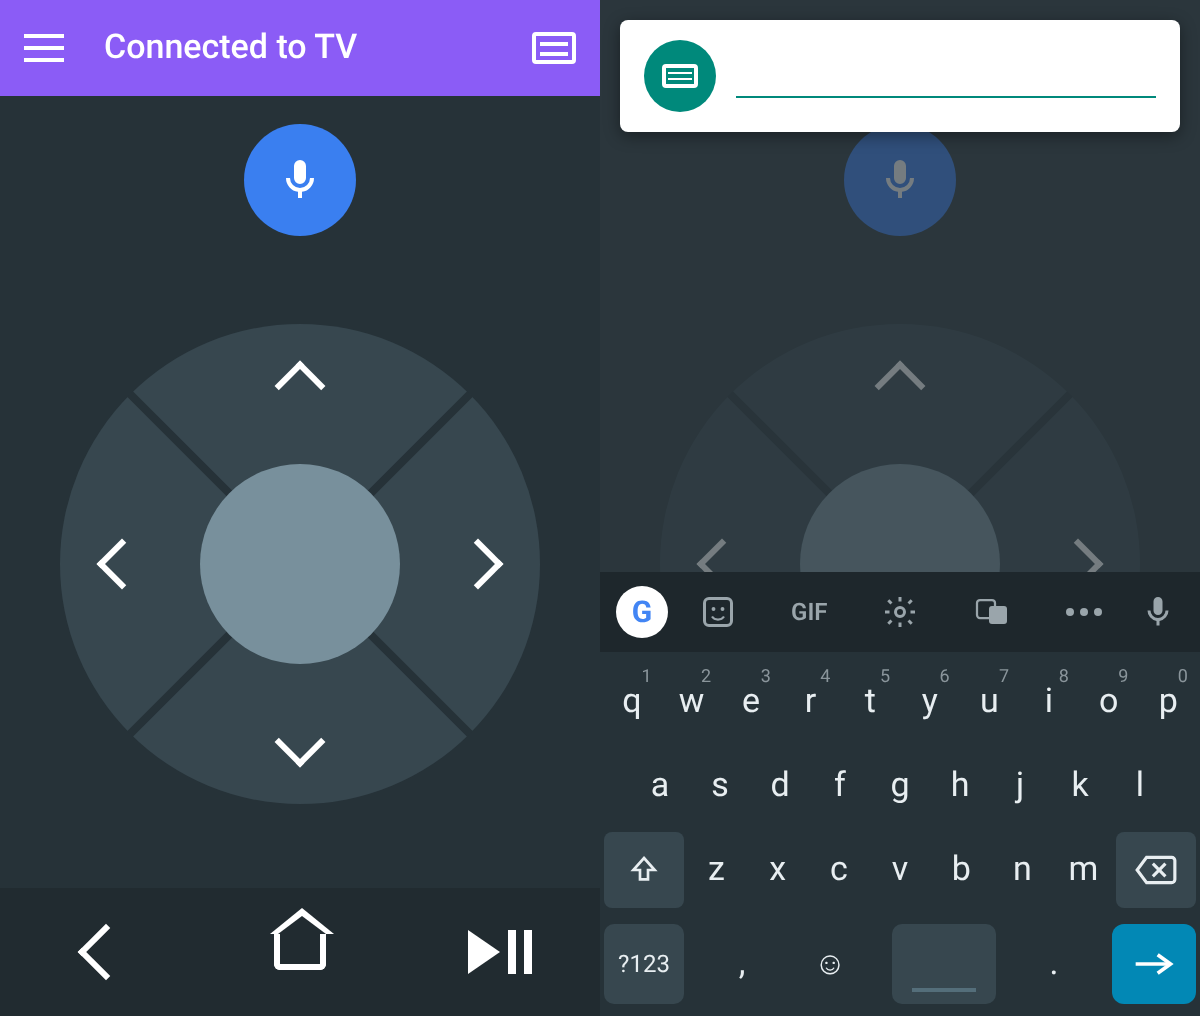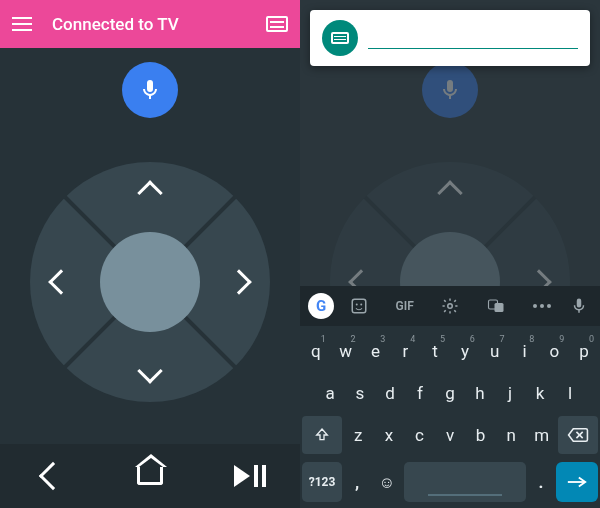--- a/index.html
+++ b/index.html
@@ -2,21 +2,21 @@
 <html><head>
 <meta charset="utf-8">
 <style>
   * { box-sizing: border-box; margin: 0; padding: 0; font-family: Roboto, Arial, sans-serif; }
   body { width: 600px; height: 508px; overflow: hidden; display: flex; background: #000; }
   .pane { position: relative; height: 508px; }
   .left { width: 300px; background: #263238; }
   .right { width: 300px; background: #2b363c; }
 
   
-  .topbar { height: 48px; background: #ec4899; display: flex; align-items: center; padding: 0 12px; color: #fff; }
+  .topbar { height: 48px; background: #8b5cf6; display: flex; align-items: center; padding: 0 12px; color: #fff; }
   .topbar .title { font-size: 17px; font-weight: 500; margin-left: 20px; flex: 1; }
   .hamburger { width: 20px; height: 14px; position: relative; }
   .hamburger span { position: absolute; left: 0; right: 0; height: 2px; background: #fff; }
   .hamburger span:nth-child(1){top:0;} .hamburger span:nth-child(2){top:6px;} .hamburger span:nth-child(3){top:12px;}
   .kbd-icon-box { width:22px; height:16px; border:2px solid #fff; border-radius:2px; display:flex; flex-direction:column; justify-content:space-around; padding:1px 2px; }
   .kbd-icon-box div{height:2px; background:#fff;}
 
   
   .mic-btn { width:56px; height:56px; border-radius:50%; background:#3a7ff0; position:absolute; top:62px; left:50%; transform:translateX(-50%); display:flex; align-items:center; justify-content:center; }
   .mic-svg{width:24px;height:24px;fill:#fff;}
@@ -66,21 +66,21 @@
   .kbd-rows { padding:6px 2px 4px; }
   .kbd-row { display:flex; justify-content:center; gap:2px; margin-bottom:4px; }
   .key { position:relative; height:38px; min-width:27px; flex:1; background:transparent; color:#e8eef1; display:flex; align-items:center; justify-content:center; font-size:17px; border-radius:4px; }
   .key sup{position:absolute;top:2px;right:4px;font-size:9px;color:#8a959b;}
   .row2 { padding:0 14px; }
   .key-dark{background:#37474f;}
   .key-wide{flex:1.4;}
   .shift-icon{width:16px;height:16px;fill:#e8eef1;}
   .bksp-icon{width:22px;height:16px;}
 
-  .kbd-bottom { display:flex; gap:2px; padding:0 2px 6px;font-weight:bold; }
+  .kbd-bottom { display:flex; gap:16px; padding:0 2px 6px; }
   .kb-b { height:40px; display:flex; align-items:center; justify-content:center; color:#e8eef1; border-radius:5px; }
   .kb-sym{width:40px;background:#37474f;font-size:12px;}
   .kb-comma{width:26px;font-size:17px;}
   .kb-emoji{width:30px;font-size:16px;}
   .kb-space{flex:1;background:#37474f;border-radius:5px;position:relative;}
   .kb-space::after{content:"";position:absolute;bottom:6px;left:20%;right:20%;height:2px;background:#546e7a;}
   .kb-dot{width:26px;font-size:17px;}
   .kb-enter{width:42px;background:#0288b5;border-radius:6px;} 
   .enter-svg{width:22px;height:14px;fill:none;stroke:#fff;stroke-width:2;}
 

